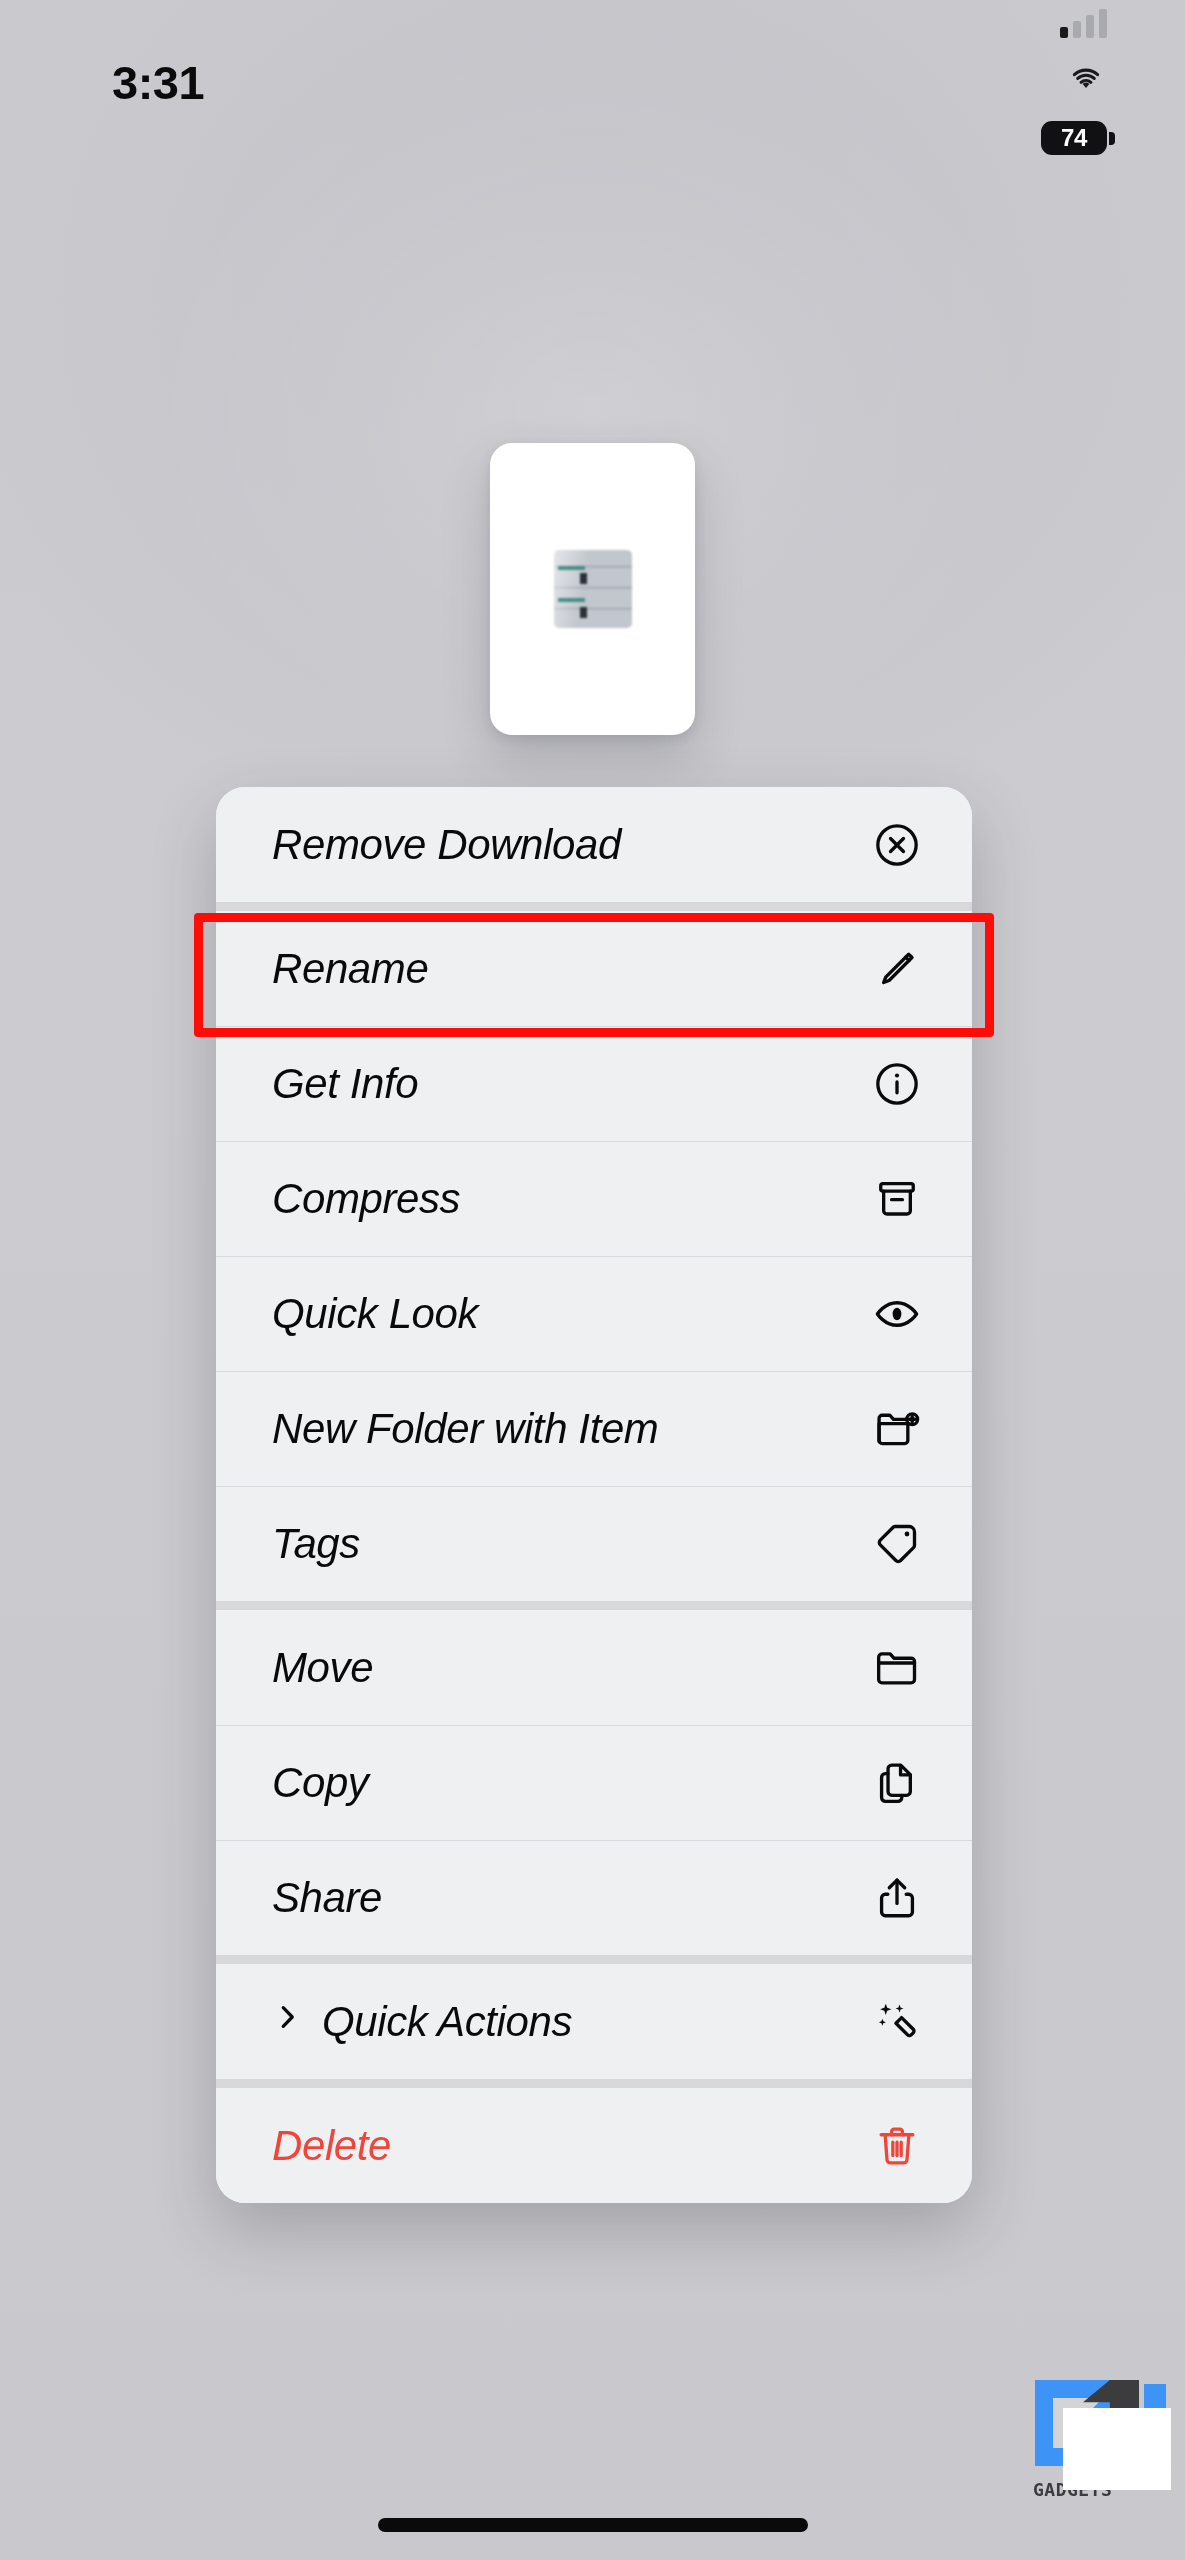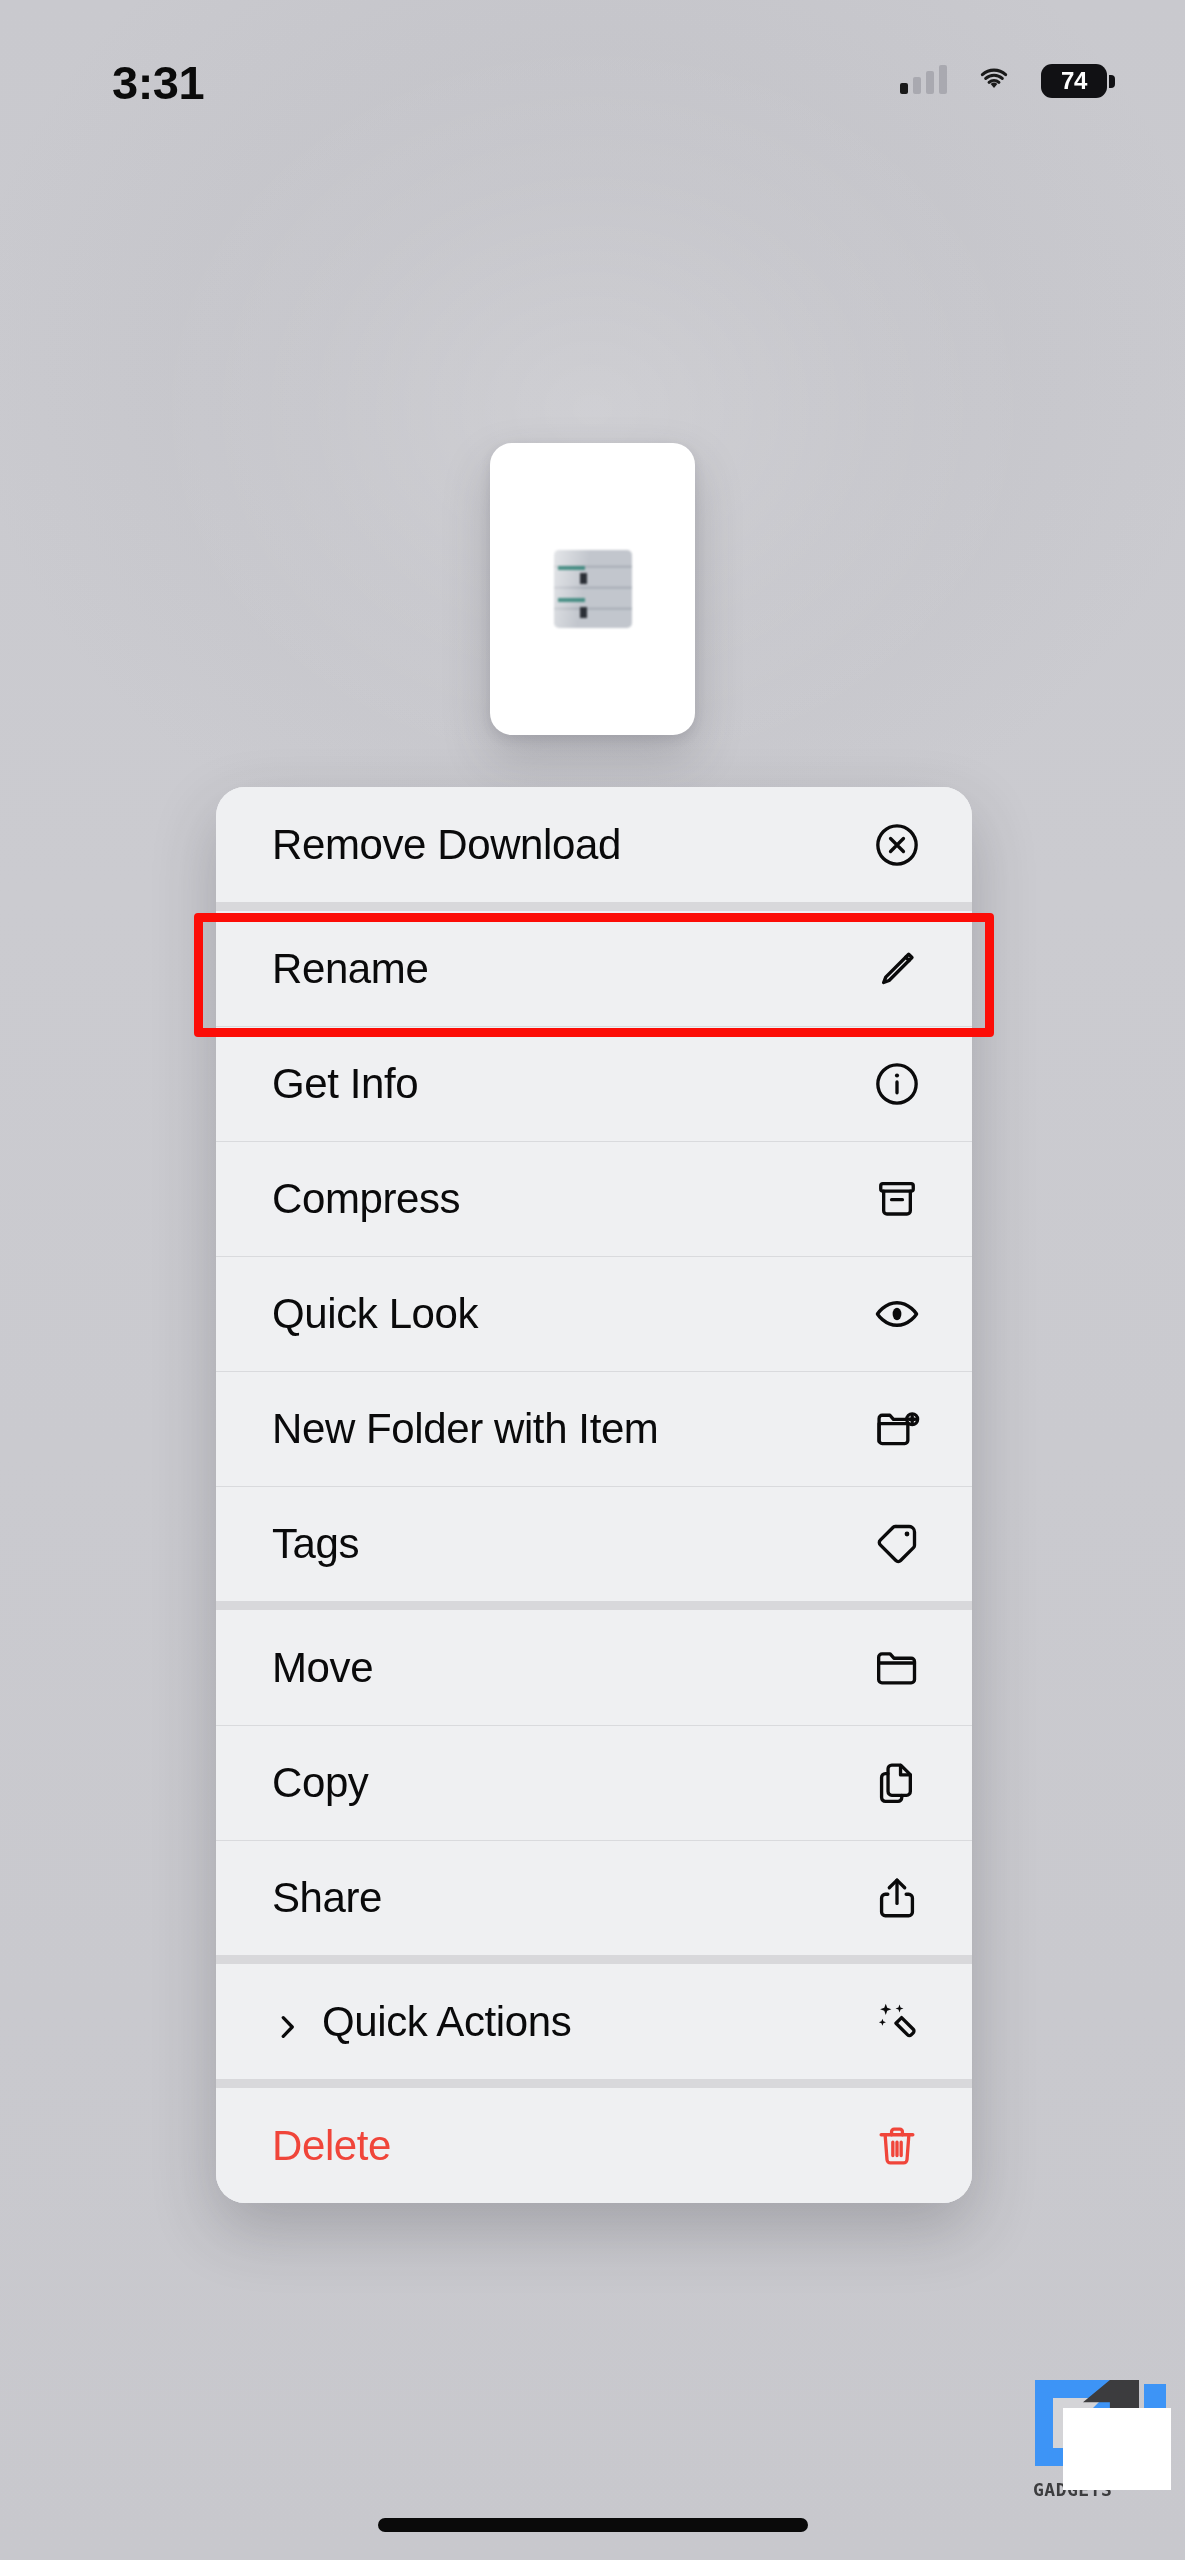--- a/index.html
+++ b/index.html
@@ -24,21 +24,21 @@
   
   #statusbar {
     position:absolute; top:16px; left:0; right:0; height:120px;
     display:flex; align-items:center; justify-content:space-between;
     padding:0 78px 0 112px;
   }
   #clock {
     font-size:47px; font-weight:bold; color:#0b0b0b;
     letter-spacing:-0.5px; line-height:1; margin-top:12px;
   }
-  #status-right { display:flex; align-items:flex-start; gap:26px; margin-top:10px; }
+  #status-right { display:flex; align-items:flex-end; gap:26px; margin-top:10px;flex-direction:column; }
 
   .bars { display:flex; align-items:flex-end; gap:5px; height:30px; }
   .bars i { display:block; width:8px; border-radius:2px; background:#a9a9b0; }
   .bars i.on { background:#1a1a1a; }
   .bars i:nth-child(1){ height:11px; }
   .bars i:nth-child(2){ height:17px; }
   .bars i:nth-child(3){ height:23px; }
   .bars i:nth-child(4){ height:29px; }
 
   .wifi { width:42px; height:31px; }
@@ -90,21 +90,21 @@
   .sep { height:9px; background:#d8d8db; }
 
   .row {
     height:115px; display:flex; align-items:center; justify-content:space-between;
     padding:0 50px 0 56px; background:#eff0f2; position:relative; cursor:default;
   }
   .row + .row::before {
     content:""; position:absolute; top:0; left:0; right:0; height:1px;
     background:#d9dadd;
   }
-  .row .lbl-wrap { display:flex; align-items:flex-end; gap:20px; }
+  .row .lbl-wrap { display:flex; align-items:flex-start; gap:20px;font-style:italic; }
   .row .lbl {
     font-size:42px; color:#0a0a0b; letter-spacing:-0.4px; white-space:nowrap;
   }
   .row.destructive .lbl { color:#f0453a; }
   .icon { width:50px; height:50px; flex:0 0 50px; display:block; }
   .icon svg { width:100%; height:100%; display:block; }
   .chev { width:30px; height:38px; flex:0 0 30px; }
 
   
   #highlight {

